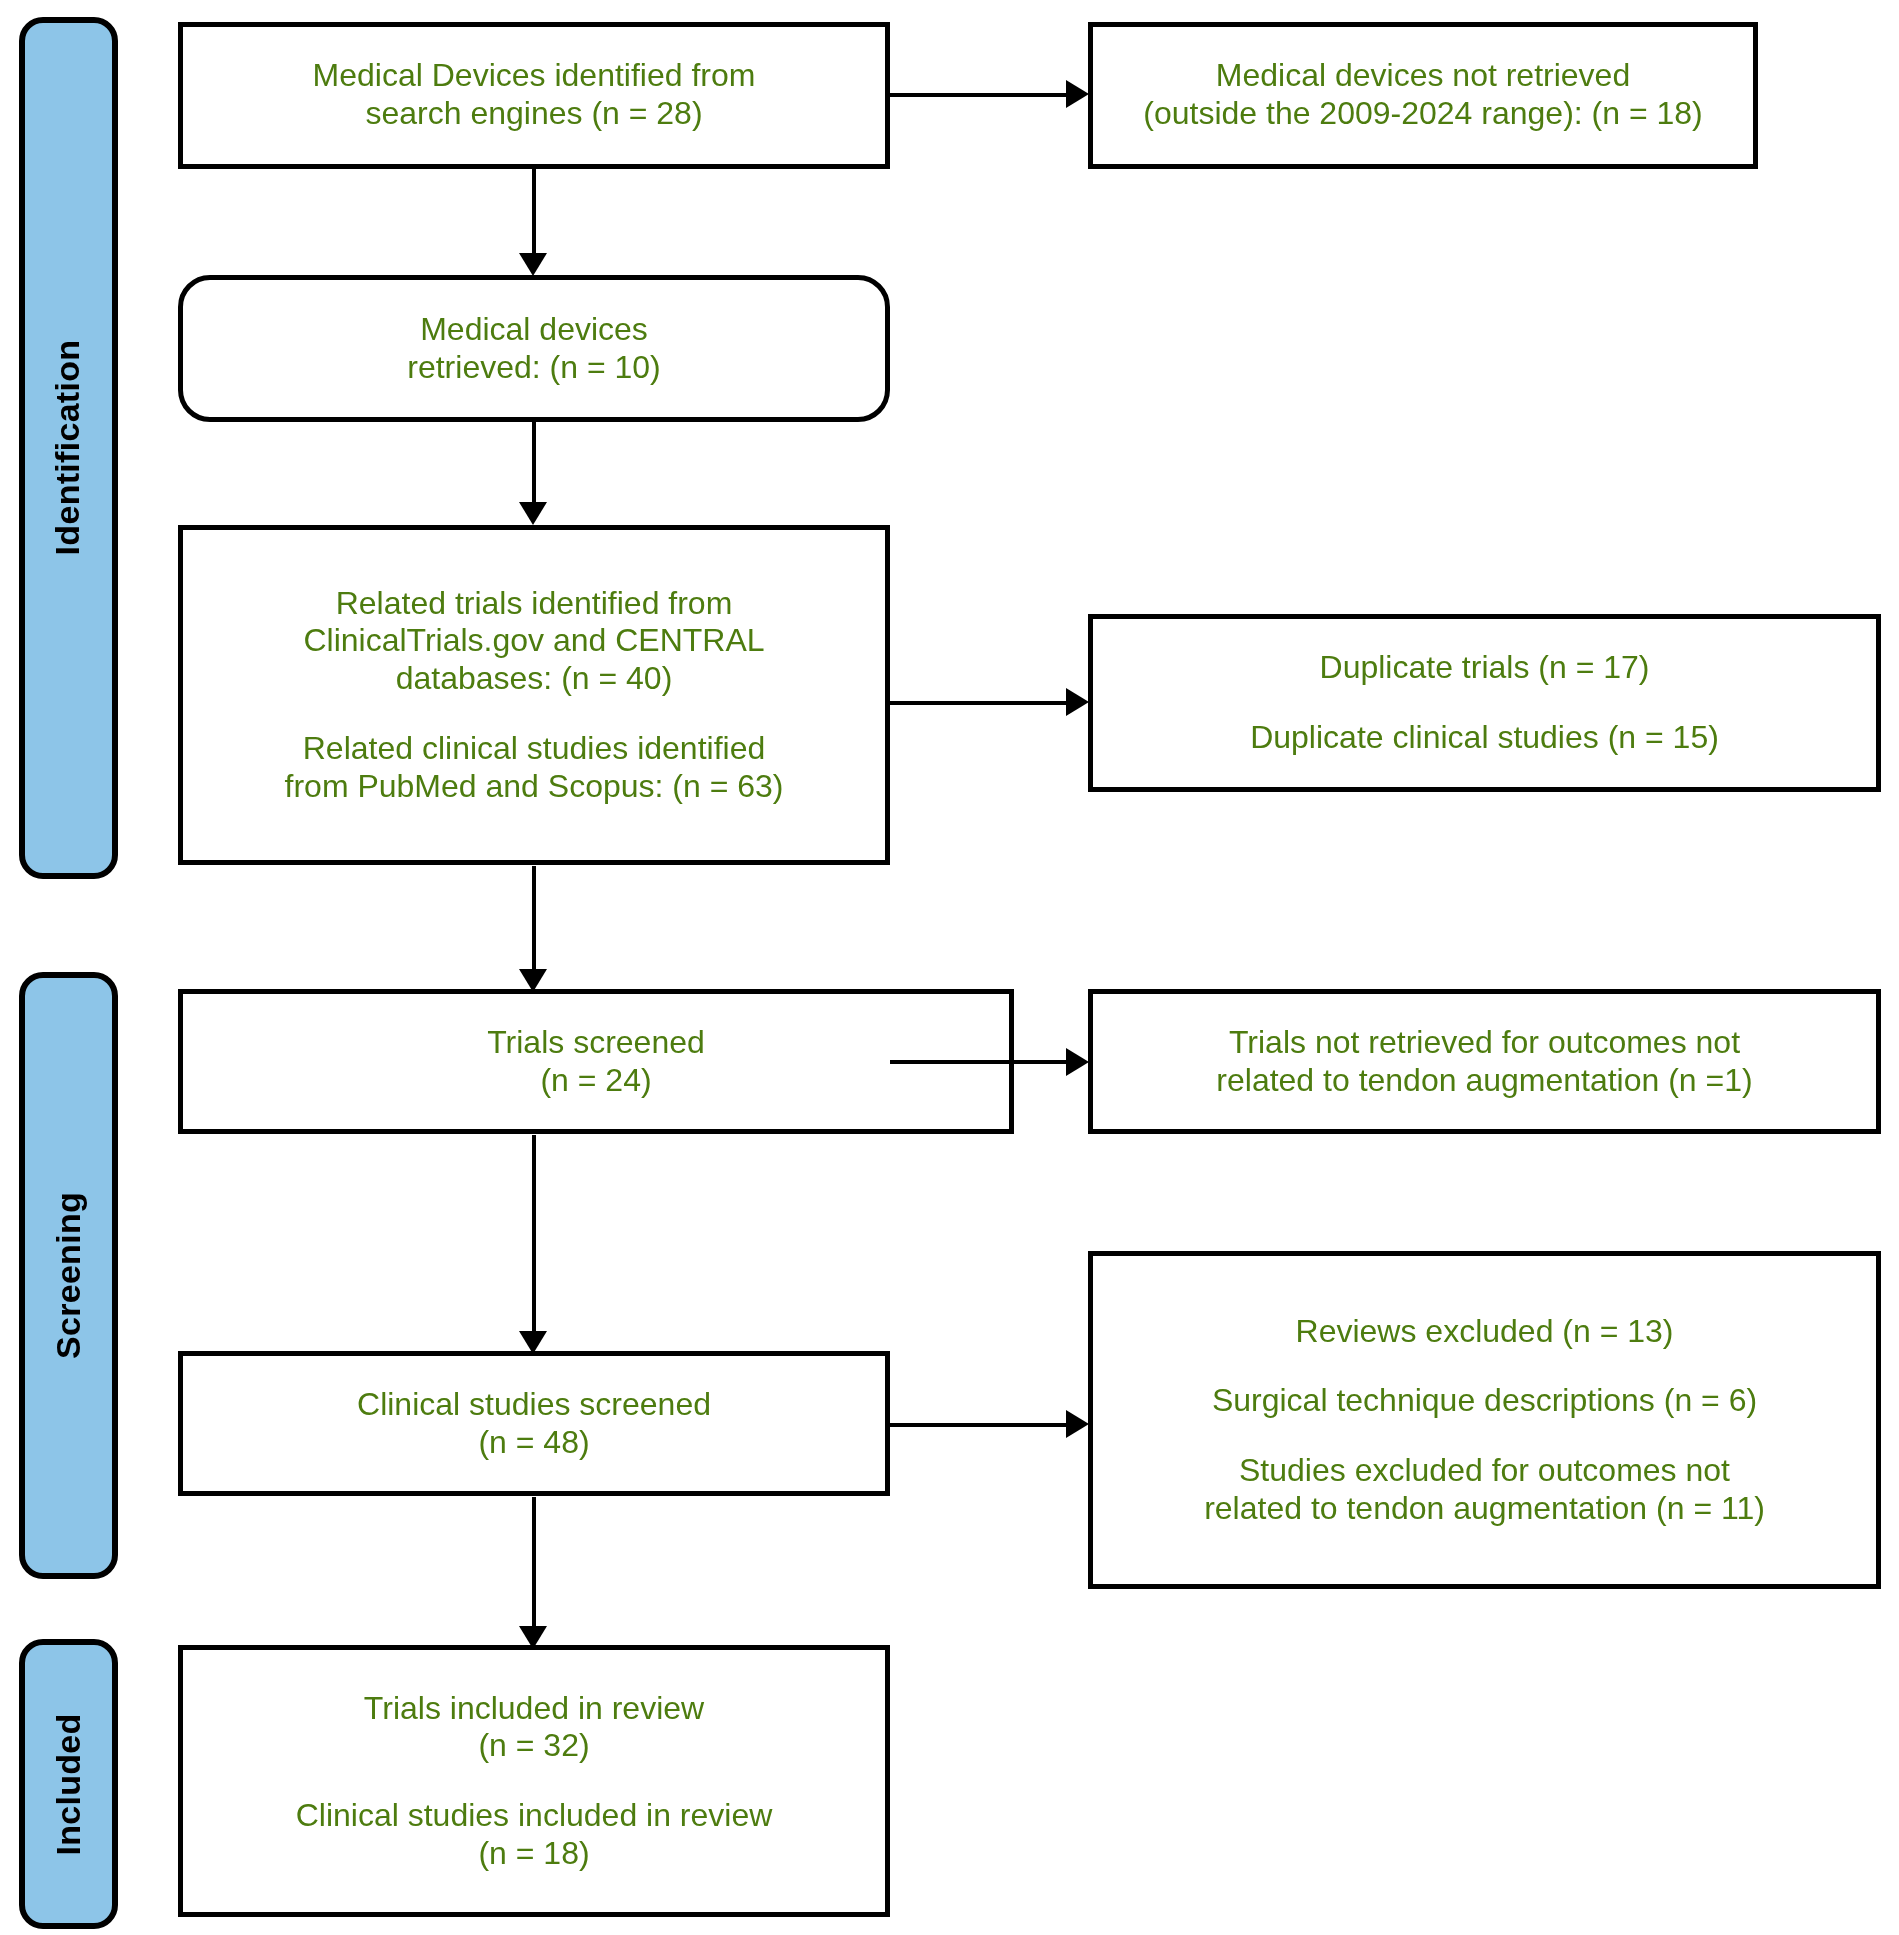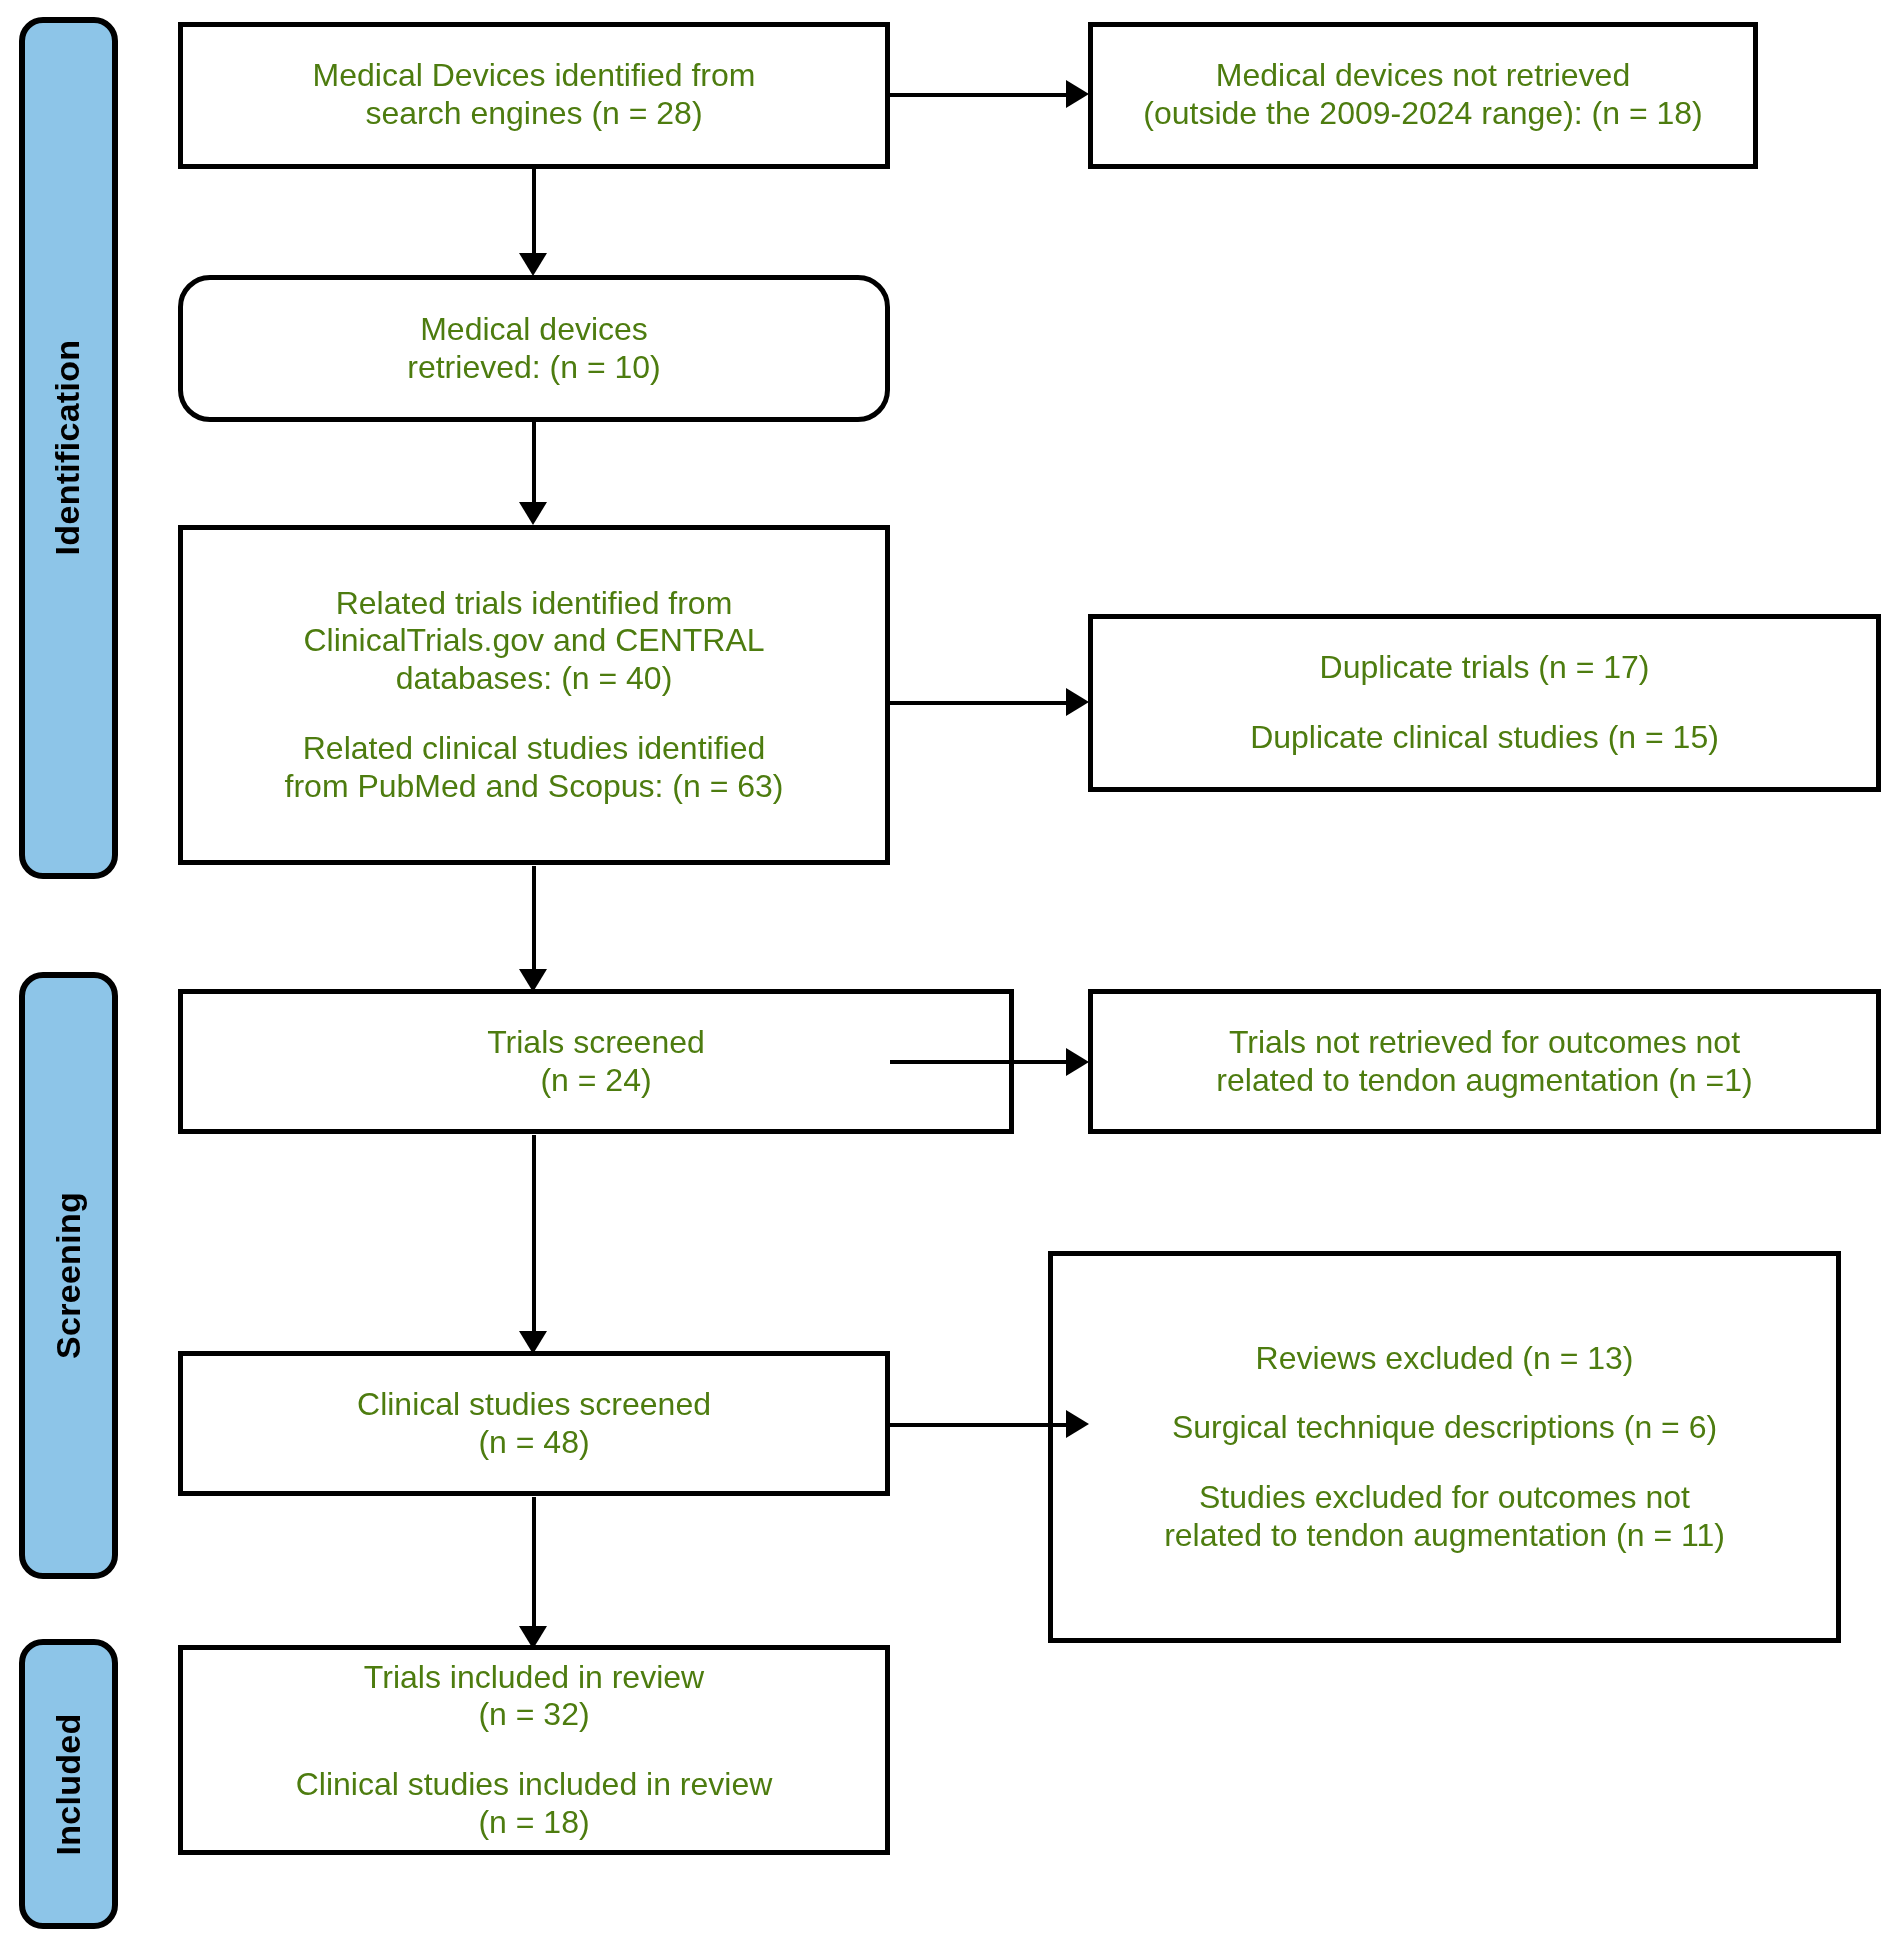--- a/index.html
+++ b/index.html
@@ -179,36 +179,36 @@
   <div class="v-line" style="left:532px; top:1135px; height:196px;"></div>
   <div class="arrow-down" style="left:519px; top:1331px;"></div>
 
   <div class="flow-box" style="left:178px; top:1351px; width:712px; height:145px;">
     <div class="para">
       <div>Clinical studies screened</div>
       <div>(n = 48)</div>
     </div>
   </div>
 
-  <div class="flow-box" style="left:1048px; top:1251px; width:793px; height:392px;">
+  <div class="flow-box" style="left:1088px; top:1251px; width:793px; height:338px;">
     <div class="para">Reviews excluded (n = 13)</div>
     <div class="para">Surgical technique descriptions (n = 6)</div>
     <div class="para">
       <div>Studies excluded for outcomes not</div>
       <div>related to tendon augmentation (n = 11)</div>
     </div>
   </div>
 
   <div class="h-line" style="left:890px; top:1423px; width:176px;"></div>
   <div class="arrow-right" style="left:1066px; top:1410px;"></div>
 
   <div class="v-line" style="left:532px; top:1497px; height:129px;"></div>
   <div class="arrow-down" style="left:519px; top:1626px;"></div>
 
-  <div class="flow-box" style="left:178px; top:1645px; width:712px; height:210px;">
+  <div class="flow-box" style="left:178px; top:1645px; width:712px; height:272px;">
     <div class="para">
       <div>Trials included in review</div>
       <div>(n = 32)</div>
     </div>
     <div class="para">
       <div>Clinical studies included in review</div>
       <div>(n = 18)</div>
     </div>
   </div>
 

